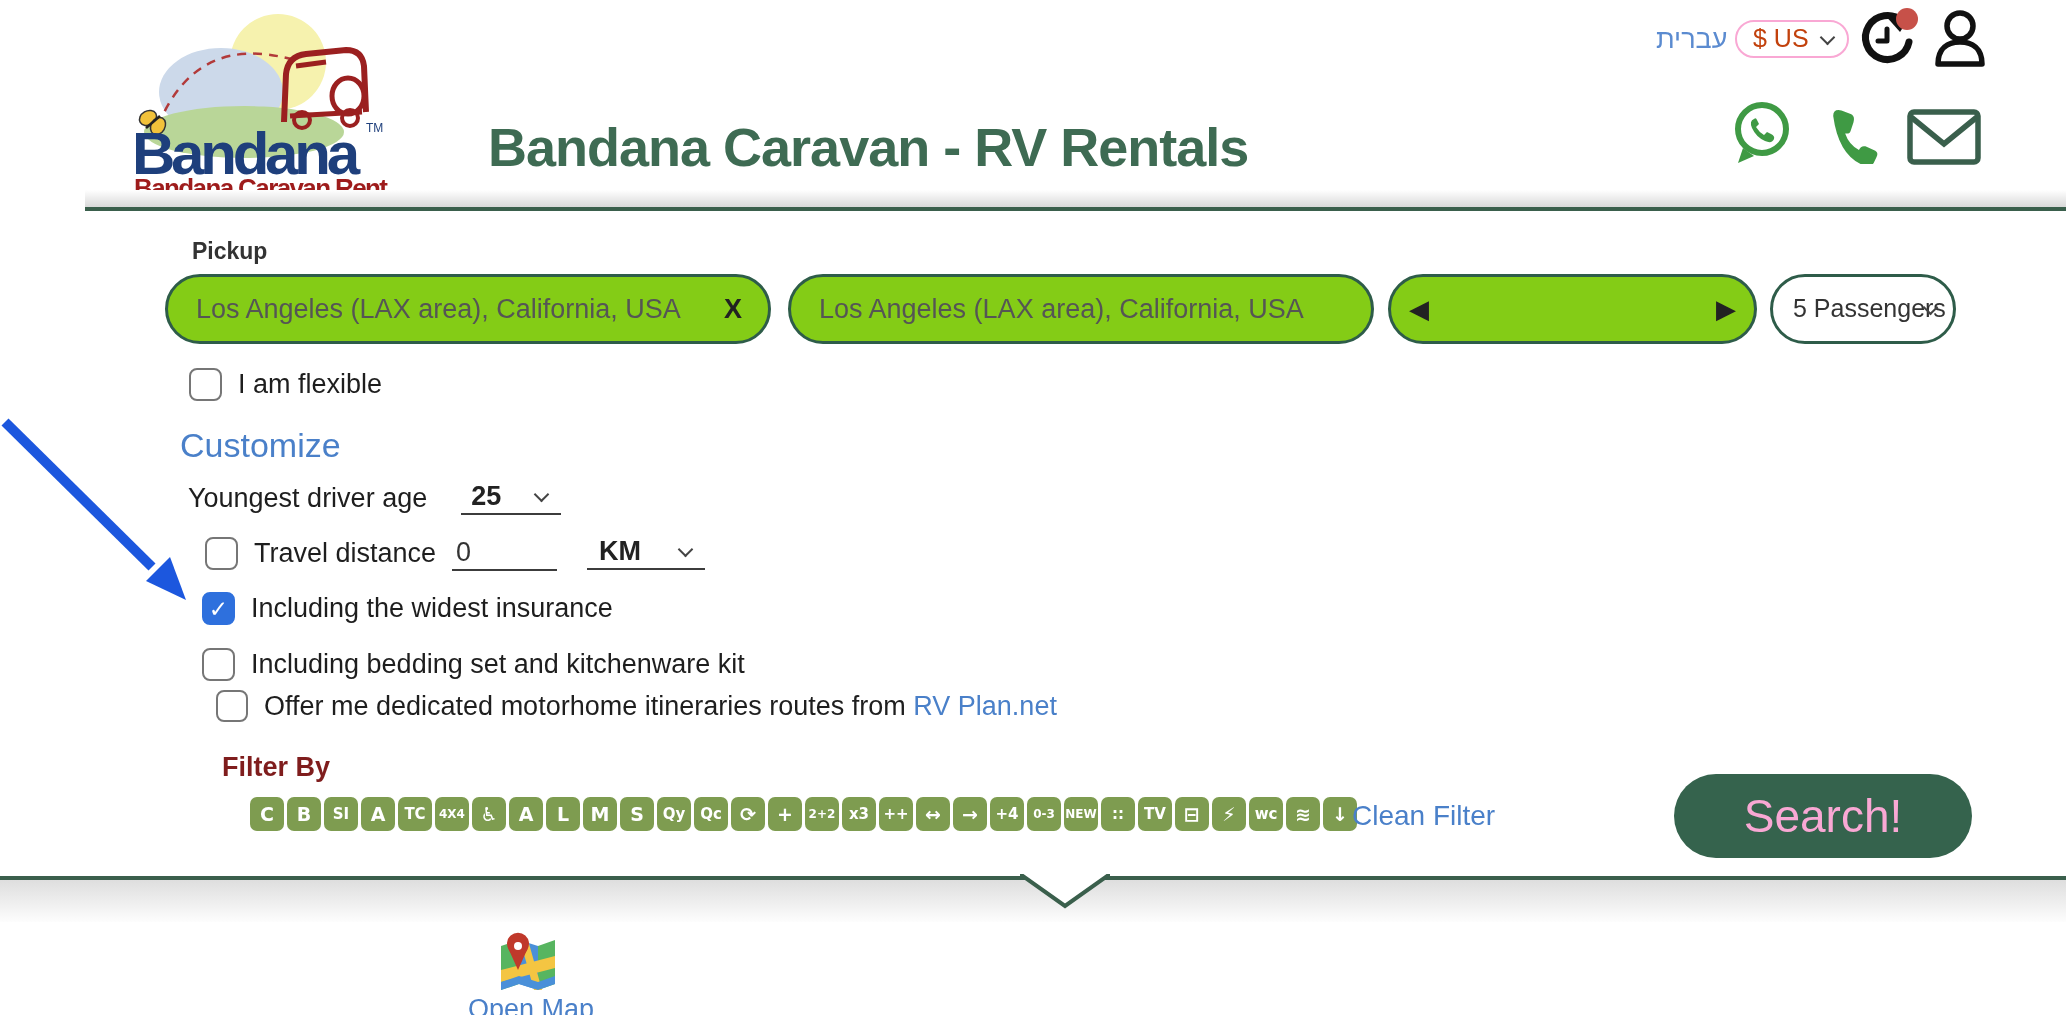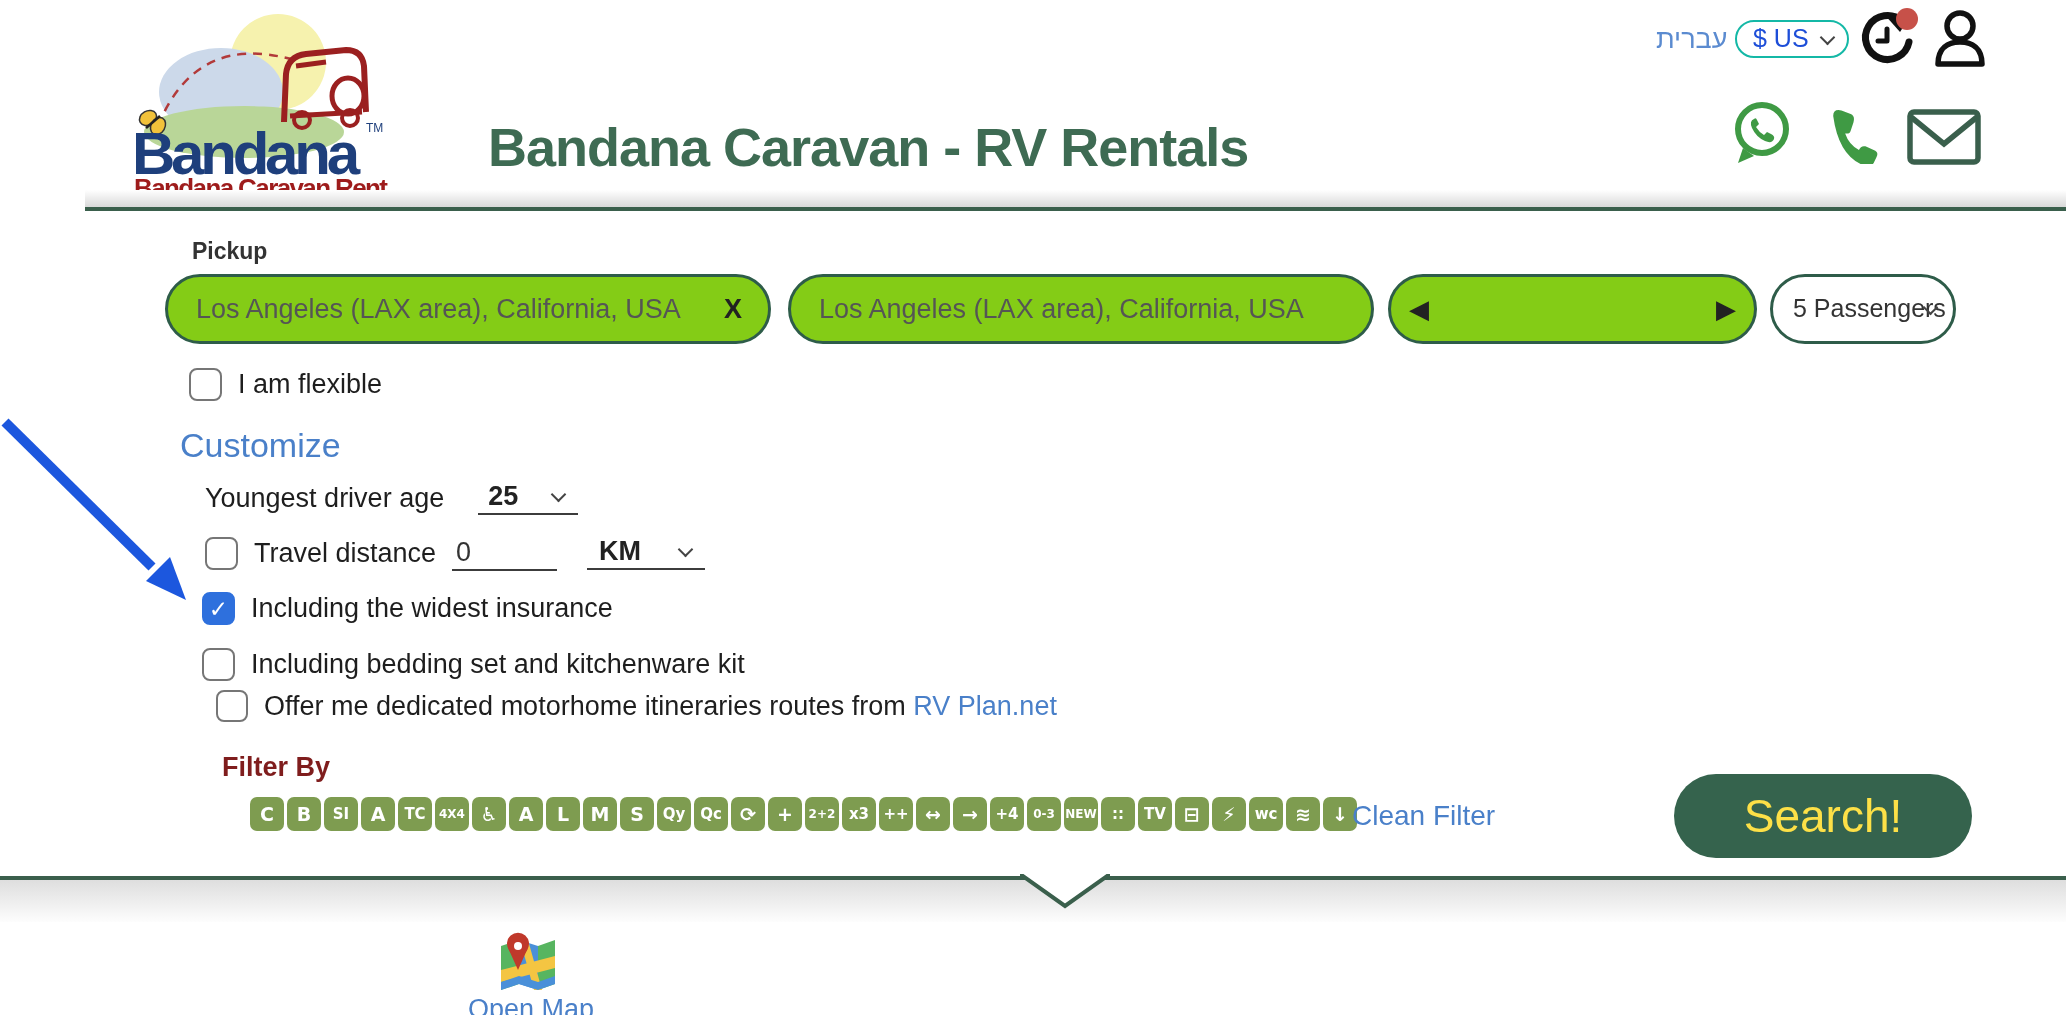--- a/index.html
+++ b/index.html
@@ -8,22 +8,22 @@
   #page { position:relative; width:2066px; height:1015px; background:#fff; }
 
   
   #logo { position:absolute; left:126px; top:4px; width:270px; height:198px; }
   #page-title { position:absolute; left:488px; top:116px; width:800px;
                 font-size:54px; font-weight:bold; letter-spacing:-1px; color:#3e6b53; }
   #lang-link { position:absolute; left:1656px; top:24px; font-size:27px; color:#5b8bd0; cursor:pointer; }
   .pillselect { appearance:none; -webkit-appearance:none; background:#fff; cursor:pointer;
                 font-family:"Liberation Sans","DejaVu Sans",sans-serif; }
   #currency-wrap { position:absolute; left:1735px; top:20px; width:114px; height:38px; }
-  #currency-wrap select { width:114px; height:38px; border:2px solid #14b8a6; border-radius:19px;
-                          font-size:25px; color:#1d4ed8; padding:0 0 2px 16px; }
+  #currency-wrap select { width:114px; height:38px; border:2px solid #f9a8d4; border-radius:19px;
+                          font-size:25px; color:#c2410c; padding:0 0 2px 16px; }
   .chev { position:absolute; width:11px; height:11px; border-right:2.5px solid #444;
           border-bottom:2.5px solid #444; transform:rotate(45deg); pointer-events:none; }
   #history-btn { position:absolute; left:1856px; top:6px; width:66px; height:66px; cursor:pointer; }
   #account-btn { position:absolute; left:1928px; top:6px; width:64px; height:66px; cursor:pointer; }
   #whatsapp-btn { position:absolute; left:1730px; top:100px; width:62px; height:66px; cursor:pointer; }
   #phone-btn    { position:absolute; left:1824px; top:104px; width:60px; height:60px; cursor:pointer; }
   #mail-btn     { position:absolute; left:1906px; top:108px; width:76px; height:58px; cursor:pointer; }
 
   #divider-top { position:absolute; left:85px; top:190px; width:1981px; height:21px;
                  background:linear-gradient(#ffffff,#d9d9d9); border-bottom:4px solid #3a5f4c; }
@@ -45,21 +45,21 @@
 
   .cb { width:33px; height:33px; border:2.5px solid #767676; border-radius:8px; background:#fff;
         flex:0 0 auto; cursor:pointer; }
   .cb.checked { background:#2e70dd; border-color:#2e70dd; display:flex; align-items:center;
                 justify-content:center; color:#fff; font-size:23px; font-weight:bold;
                 font-family:"DejaVu Sans",sans-serif; }
   .row { position:absolute; display:flex; align-items:center; gap:16px; font-size:27px; color:#1e1e1e; }
 
   #flexible-row   { left:182px; top:368px;padding-left:7px; }
   #customize-link { position:absolute; left:180px; top:426px; font-size:34px; color:#4a80c9; cursor:pointer; }
-  #driverage-row  { left:205px; top:479px; }
+  #driverage-row  { left:188px; top:479px; }
   #driverage-wrap { position:relative; width:100px; height:38px; margin-left:18px; }
   #driverage-wrap select { width:100px; height:36px; border:none; border-bottom:2px solid #3c3c3c;
                            border-radius:0; font-size:27px; font-weight:bold; color:#222; padding-left:10px; }
   #distance-row { left:205px; top:534px; }
   #distance-input { width:105px; height:36px; border:none; border-bottom:2px solid #3c3c3c;
                     font-size:27px; color:#333; padding-left:4px; outline:none;
                     font-family:"Liberation Sans",sans-serif; }
   #distunit-wrap { position:relative; width:118px; height:38px; margin-left:14px; }
   #distunit-wrap select { width:118px; height:36px; border:none; border-bottom:2px solid #3c3c3c;
                           border-radius:0; font-size:27px; font-weight:bold; color:#222; padding-left:12px; }
@@ -68,21 +68,21 @@
   #routes-row    { left:216px; top:682px;margin-top:8px; }
   .inline-link { color:#4a80c9; cursor:pointer; }
 
   #filterby-label { position:absolute; left:222px; top:752px; font-size:27px; font-weight:bold; color:#7f1d1d; }
   #filter-icons { position:absolute; left:250px; top:797px; display:flex; gap:3px; }
   .ficon { width:34px; height:34px; background:#7e9c50; border-radius:7px; color:#fff;
            display:flex; align-items:center; justify-content:center; font-weight:bold;
            font-size:19px; font-family:"DejaVu Sans",sans-serif; cursor:pointer; }
   #clean-filter { position:absolute; left:1352px; top:800px; font-size:28px; color:#4a80c9; cursor:pointer; }
   #search-btn { position:absolute; left:1674px; top:774px; width:298px; height:84px; border:none;
-                border-radius:42px; background:#35634d; color:#fde047; font-size:46px;
+                border-radius:42px; background:#35634d; color:#f9a8d4; font-size:46px;
                 font-family:"Liberation Sans",sans-serif; cursor:pointer; }
 
   
   #divider-bottom { position:absolute; left:0; top:876px; width:2066px; height:46px;
                     background:linear-gradient(#dedede,#fdfdfd); border-top:4px solid #3a5f4c; }
   #notch { position:absolute; left:1020px; top:874px; width:90px; height:36px; }
 
   
   #sort-wrap { position:absolute; left:166px; top:946px; width:254px; height:56px; }
   #sort-wrap select { width:254px; height:56px; border:2px solid #4a4a4a; border-radius:28px;

